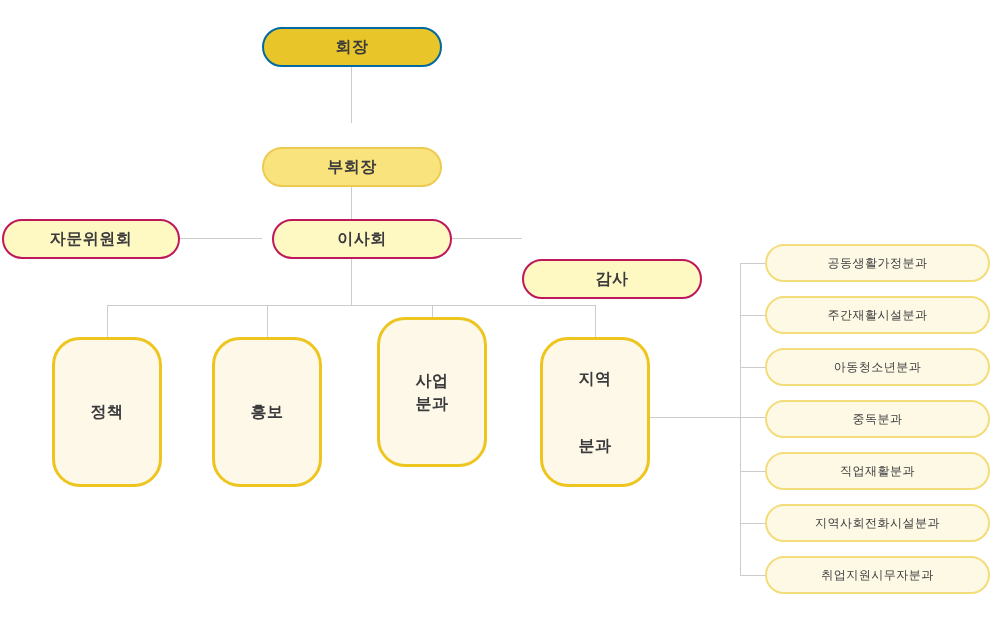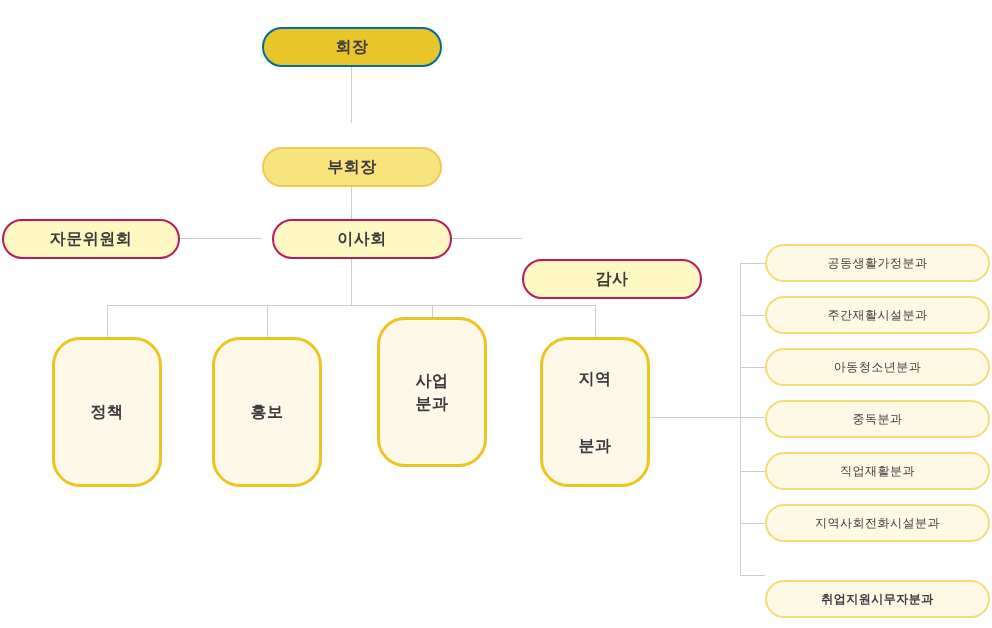--- a/index.html
+++ b/index.html
@@ -93,15 +93,15 @@
     <span>지역</span>
     <span>분과</span>
   </div>
 
   <div class="node pill-right" style="top:244px;">공동생활가정분과</div>
   <div class="node pill-right" style="top:348px;">아동청소년분과</div>
   <div class="node pill-right" style="top:296px;">주간재활시설분과</div>
   <div class="node pill-right" style="top:400px;">중독분과</div>
   <div class="node pill-right" style="top:452px;">직업재활분과</div>
   <div class="node pill-right" style="top:504px;">지역사회전화시설분과</div>
-  <div class="node pill-right" style="top:580px;font-weight:bold;">취업지원시무자분과</div>
+  <div class="node pill-right" style="top:556px;">취업지원시무자분과</div>
 
 </div>
 
 </body></html>

